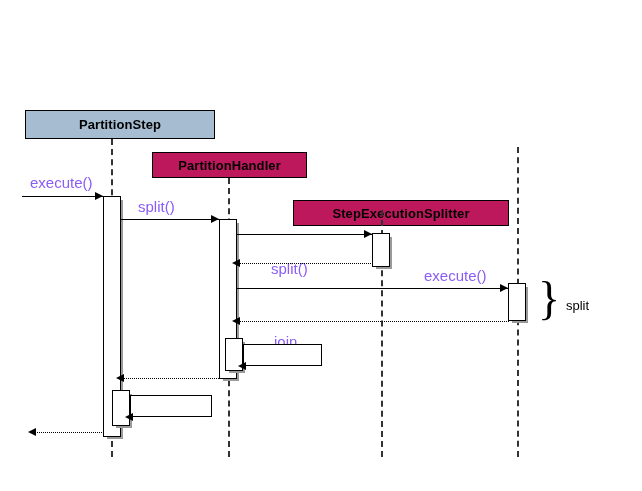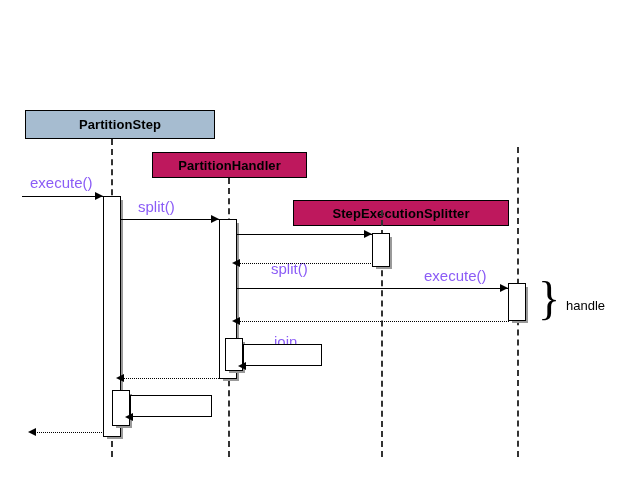--- a/index.html
+++ b/index.html
@@ -164,15 +164,15 @@
   <div class="arrow-l" style="left:116px; top:374px;"></div>
 
   <div class="msg-label" style="left:143px; top:397px;">aggregate</div>
   <div class="loop-box" style="left:130px; top:395px; width:82px; height:22px;"></div>
   <div class="arrow-l" style="left:125px; top:413px;"></div>
 
   <div class="msg-line dotted" style="left:33px; top:432px; width:71px;"></div>
   <div class="arrow-l" style="left:28px; top:428px;"></div>
 
   <div class="brace" style="left:538px; top:276px;">}</div>
-  <div class="note-label" style="left:566px; top:298px;">handle</div>
+  <div class="note-label" style="left:566px; top:298px;">split</div>
 
 </div>
 
 </body></html>

